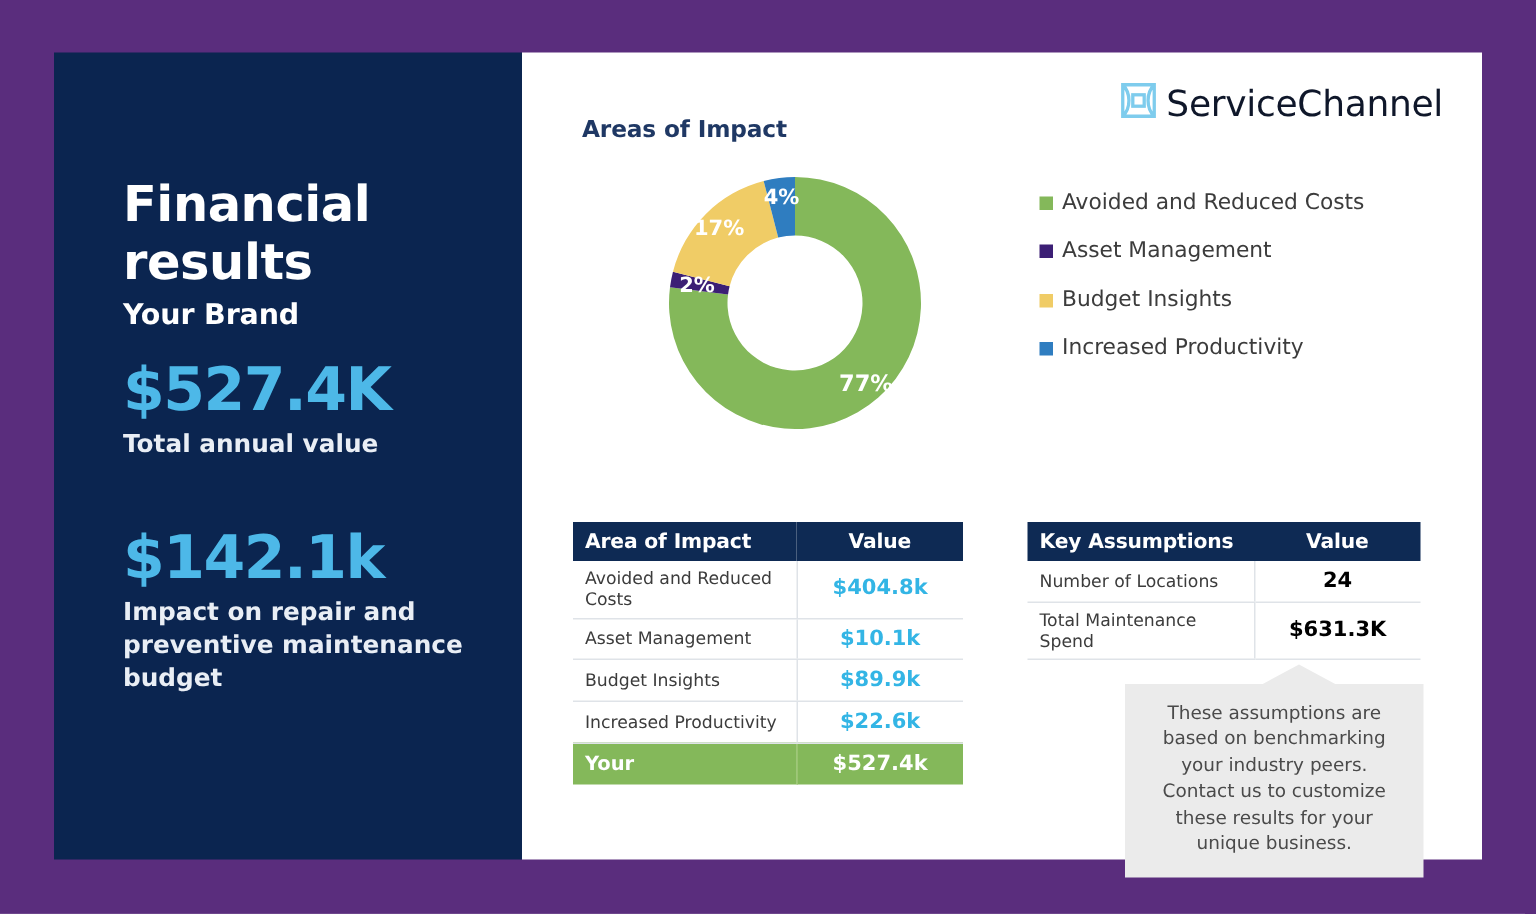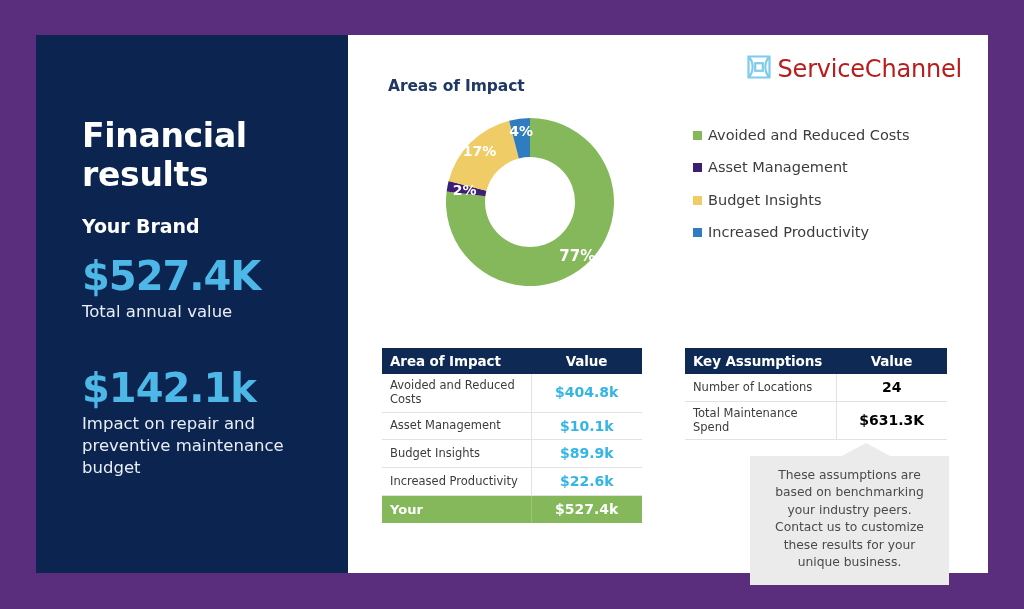--- a/index.html
+++ b/index.html
@@ -45,38 +45,38 @@
     font-size: 33px;
     font-weight: bold;
     line-height: 1.18;
     letter-spacing: -0.3px;
     margin: 0;
   }
   .brand {
     color: #ffffff;
     font-size: 19px;
     font-weight: bold;
-    margin: 20px 0 0 0;
+    margin: 4px 0 0 0;
     letter-spacing: -0.1px;
   }
   .big-number {
     color: #4db8e8;
     font-size: 40px;
     font-weight: bold;
     letter-spacing: -1px;
     margin: 18px 0 0 0;
     line-height: 1.05;
   }
   .big-number.second {
     margin-top: 44px;
   }
   .num-caption {
     color: #e9eef5;
     font-size: 16.5px;
-    font-weight: normal;
+    font-weight: bold;
     line-height: 1.33;
     margin: 4px 0 0 0;
   }
 
   
   #right-panel {
     position: absolute;
     left: 348px;
     top: 35px;
     width: 640px;
@@ -89,21 +89,21 @@
     position: absolute;
     right: 26px;
     top: 20px;
     display: flex;
     align-items: center;
     gap: 7px;
   }
   #logo .logo-mark { display: block; }
   #logo .logo-text {
     font-size: 24px;
-    color: #b91c1c;
+    color: #0f172a;
     letter-spacing: -0.2px;
     font-family: "DejaVu Sans", "Liberation Sans", sans-serif;
     text-align: right;
   }
 
   
   .chart-heading {
     position: absolute;
     left: 40px;
     top: 42px;

